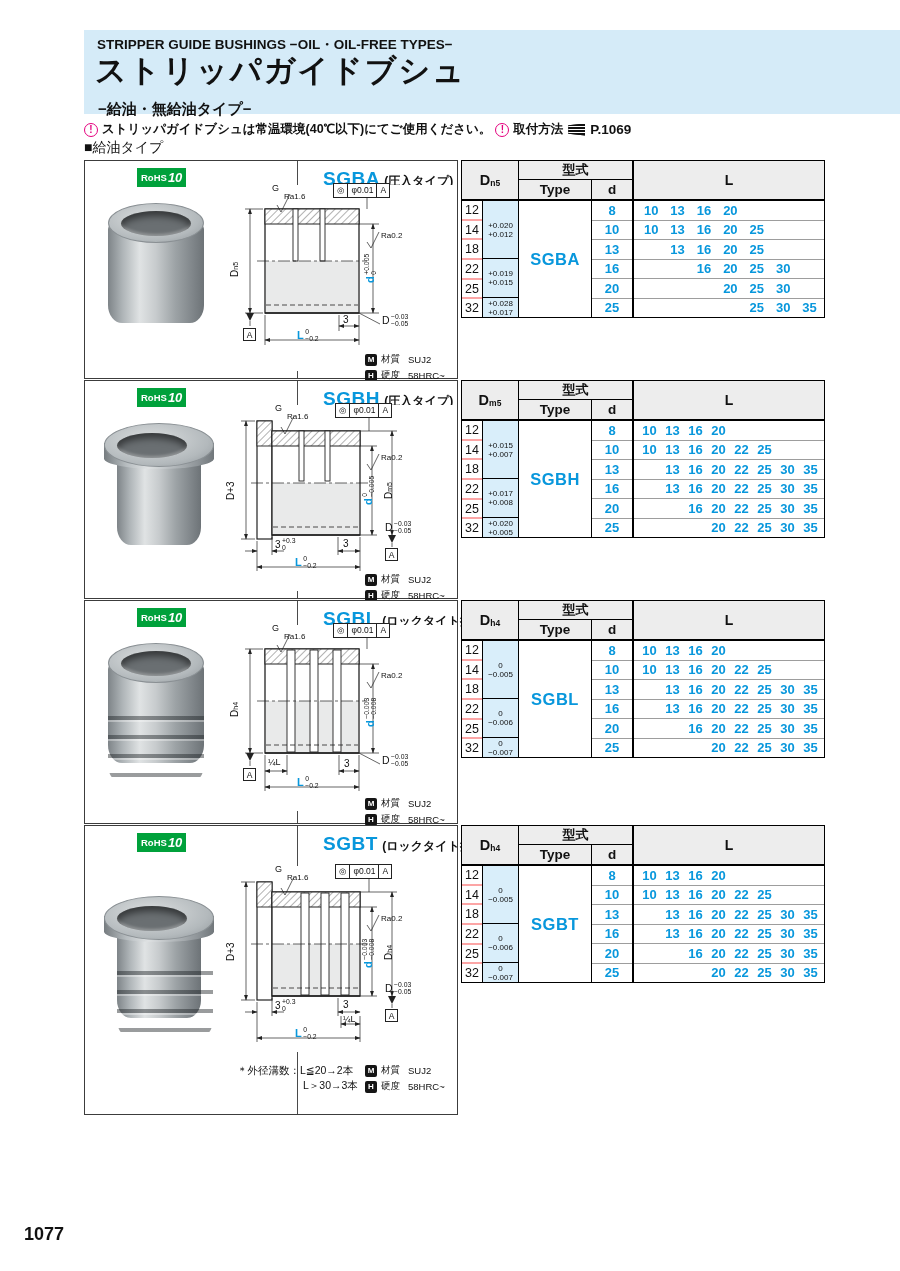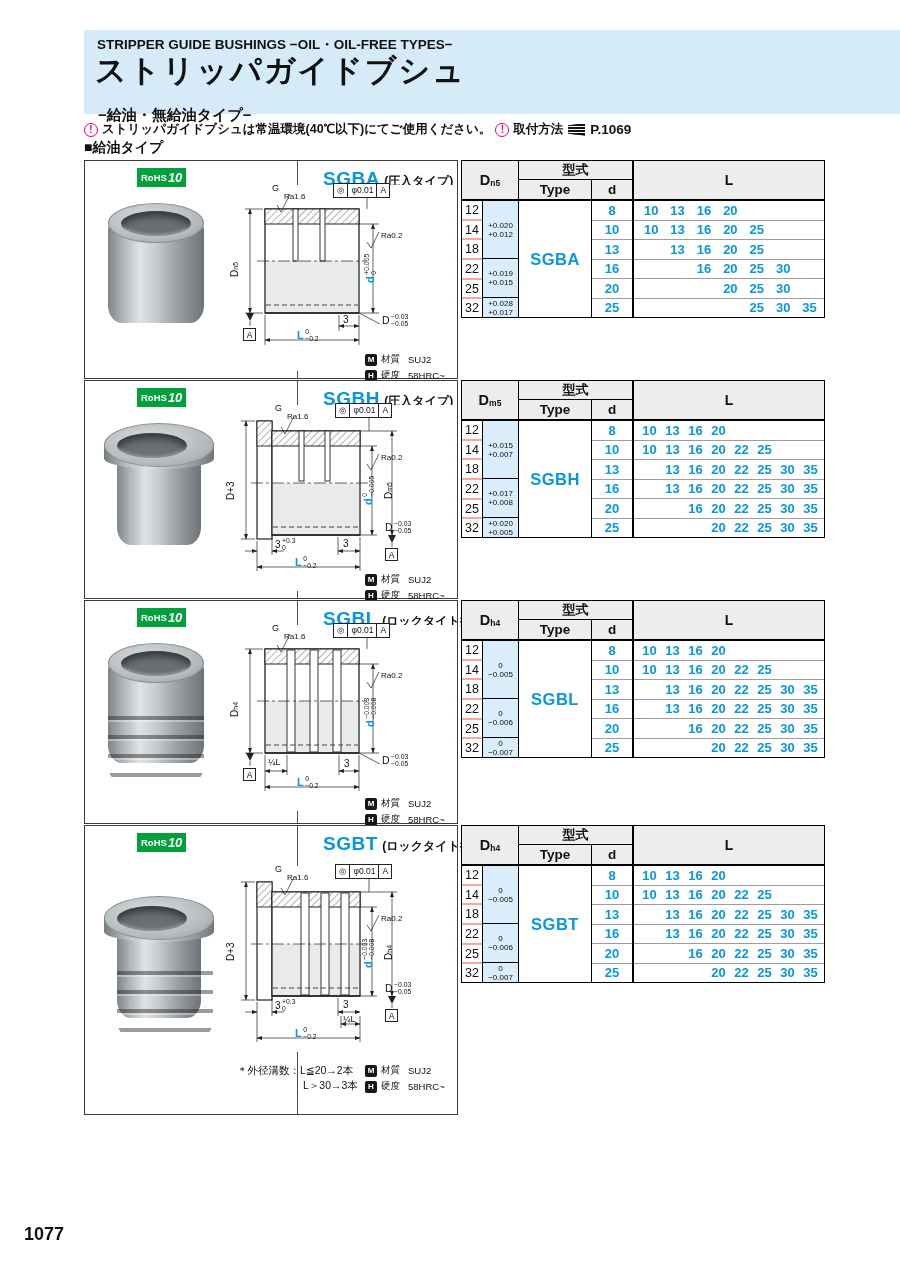--- a/index.html
+++ b/index.html
@@ -4,32 +4,32 @@
 <style>
   * { margin:0; padding:0; box-sizing:border-box; }
   html,body { background:#fff; }
   .page { position:relative; width:900px; height:1271px; background:#fff;
           font-family:"Liberation Sans", sans-serif; color:#111; overflow:hidden; }
 
   
   .band { position:absolute; left:84px; top:30px; width:816px; height:84px; background:#d5ebf8; }
   .band .eyebrow { position:absolute; left:13px; top:6px; font-size:13.5px; font-weight:bold; }
   .band .title   { position:absolute; left:11px; top:20px; font-size:31px; font-weight:bold; letter-spacing:2px; }
-  .band .subtitle{ position:absolute; left:14px; top:76px; font-size:15px; font-weight:bold; }
+  .band .subtitle{ position:absolute; left:14px; top:70px; font-size:15px; font-weight:bold; }
 
   
   .noterow { position:absolute; left:84px; top:121px; display:flex; align-items:center; gap:4px;
              font-size:12.5px; font-weight:600; }
   .cicon { width:14px; height:14px; border:1.8px solid #e5007e; border-radius:50%; color:#e5007e;
            font-size:10px; font-weight:bold; display:inline-flex; align-items:center; justify-content:center; }
   .dicon { width:17px; height:12px; background:#111; display:inline-block; margin:0 1px;
            clip-path:polygon(0 15%,100% 0,100% 100%,0 85%);
            background-image:linear-gradient(#111 2px,#fff 2px,#fff 3px,#111 3px,#111 5px,#fff 5px,#fff 6px,#111 6px,#111 8px,#fff 8px,#fff 9px,#111 9px); }
   .pageref { font-weight:bold; font-size:13.5px; }
-  .category { position:absolute; left:84px; top:139px; font-size:14px; font-weight:bold; }
+  .category { position:absolute; left:84px; top:139px; font-size:14px; font-weight:normal; }
 
   
   .section { position:absolute; left:84px; width:374px; border:1.3px solid #3c3c3c; background:#fff; }
   .secdiv { position:absolute; left:212px; top:0; height:100%; border-left:1px solid #4a4a4a; }
   .rohs { position:absolute; left:52px; top:7px; height:19px; background:#00a13b; color:#fff;
           display:inline-flex; align-items:center; padding:0 4px; }
   .rohs .r1 { font-size:9.5px; font-weight:bold; }
   .rohs .r2 { font-size:13px; font-weight:bold; font-style:italic; margin-left:1px; }
   .sectitle { position:absolute; left:238px; top:7px; white-space:nowrap; }
   .sectitle .t1 { color:#0897dc; font-size:19px; font-weight:bold; letter-spacing:.5px; }

